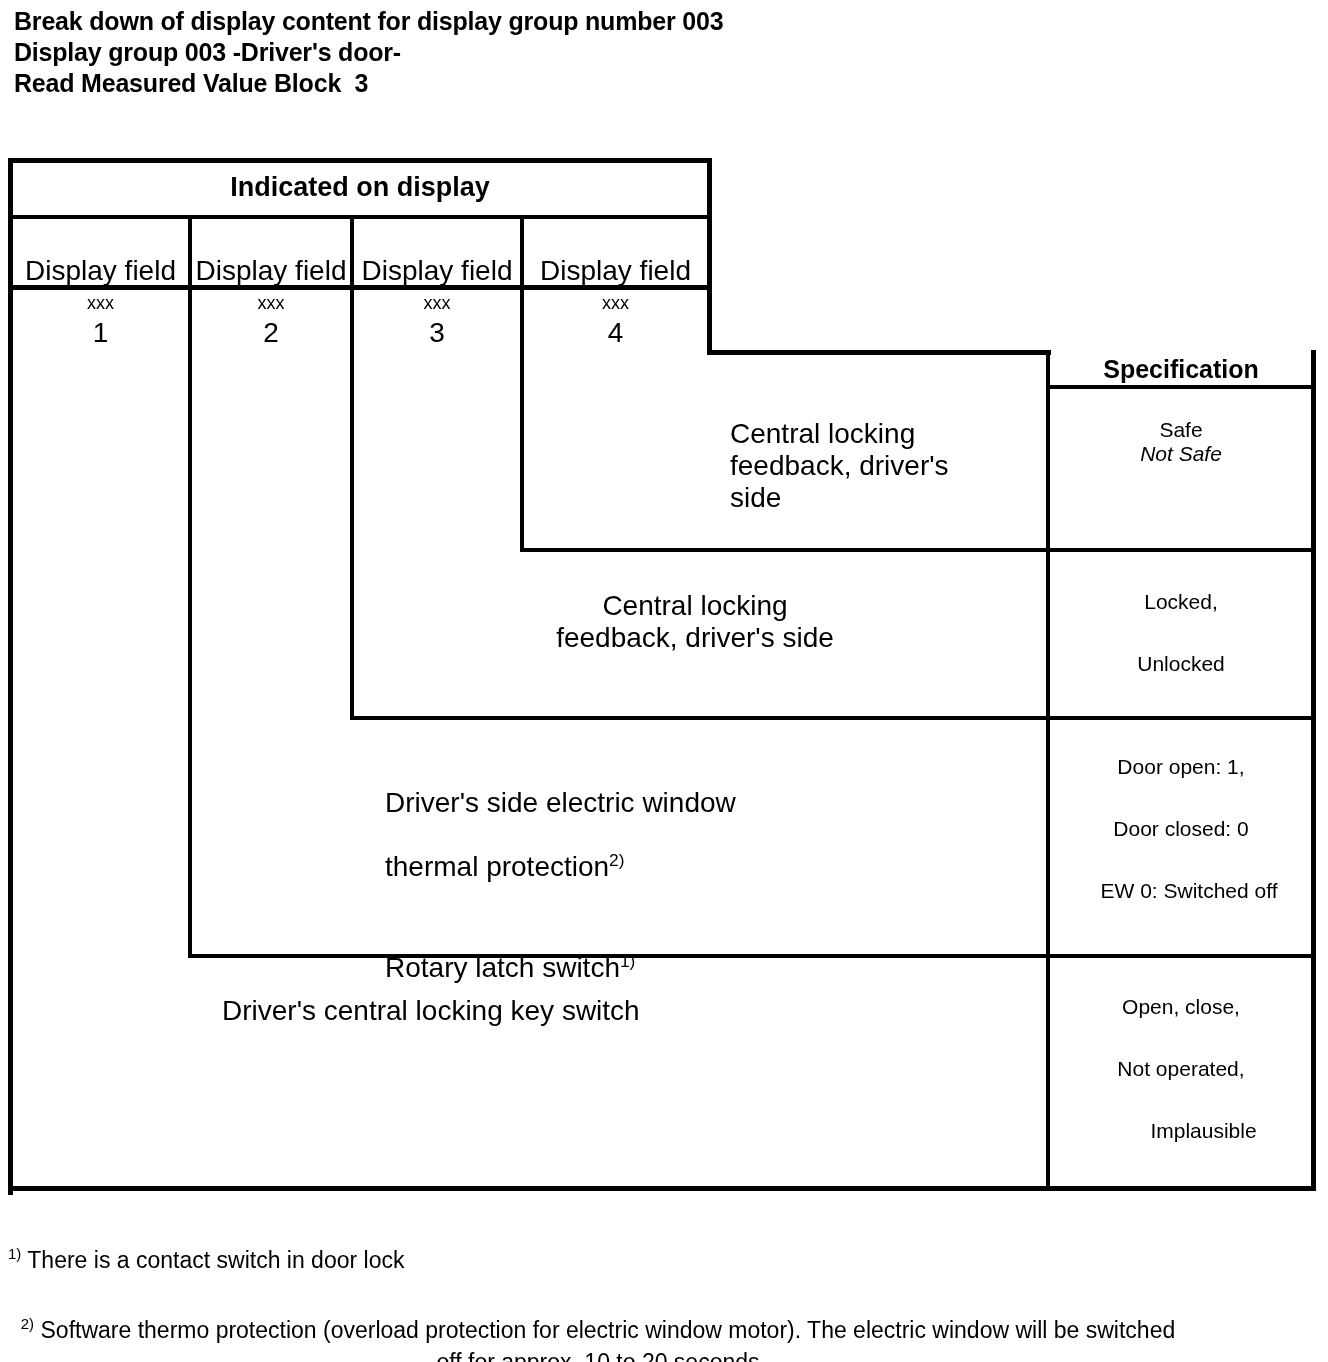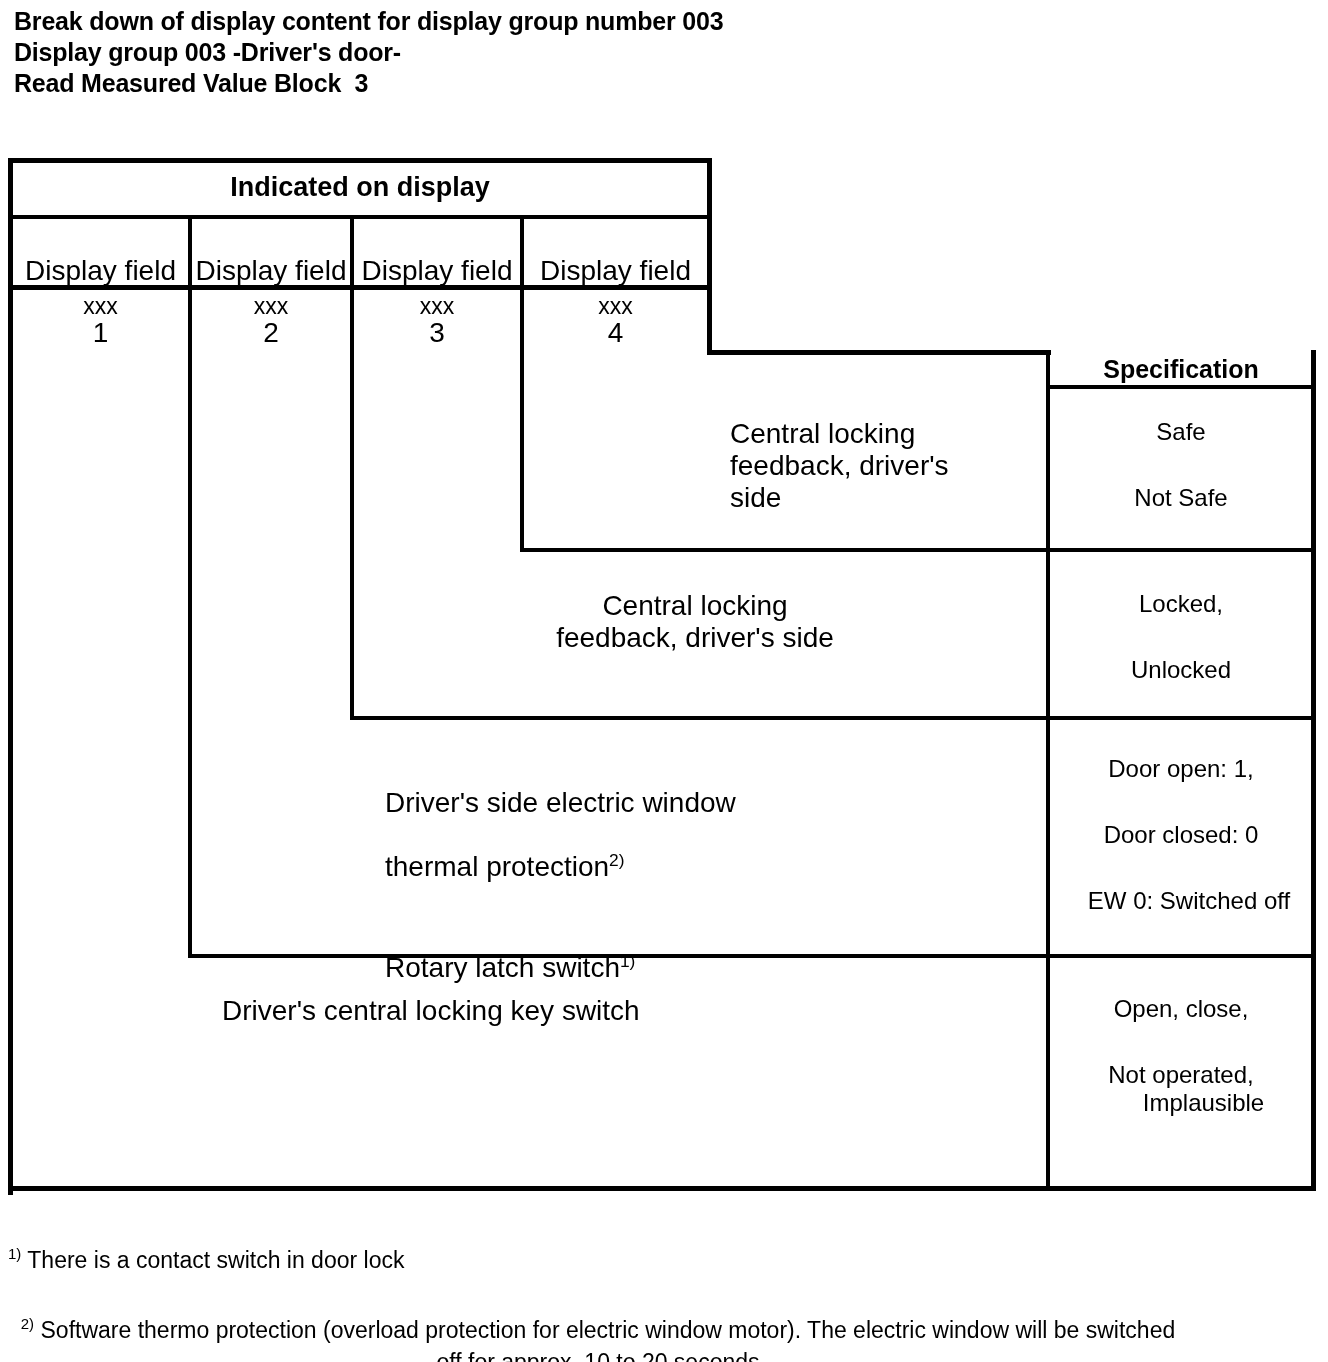--- a/index.html
+++ b/index.html
@@ -62,32 +62,32 @@
     font-size: 27px;
     font-weight: bold;
   }
   .colhdr {
     font-size: 28px;
     line-height: 31px;
     text-align: center;
     white-space: pre-line;
   }
   .xxx {
-    font-size: 23px;
+    font-size: 18px;
     text-align: center;
   }
   sup {
     font-size: 0.62em;
     vertical-align: super;
     line-height: 0;
   }
 
   
   .spec-stack > div {
-    font-size: 24px;
+    font-size: 21px;
   }
 
   
   .footnotes {
     position: absolute;
     left: 8px;
     top: 1228px;
     width: 1300px;
   }
   .fn {
@@ -165,21 +165,21 @@
   <div class="cell xxx" style="left:354px; top:293px; width:166px;">xxx</div>
   <div class="cell xxx" style="left:524px; top:293px; width:183px;">xxx</div>
 
   <div class="cell ctr bold-head" style="left:1050px; top:355px; width:262px; font-size:25px;">Specification</div>
 
   <div class="cell cell-text lft" style="left:730px; top:418px; width:300px;">Central locking
 feedback, driver's
 side</div>
   <div class="cell spec-stack ctr" style="left:1050px; top:418px; width:262px;">
     <div>Safe</div>
-    <div style="margin-top:38px;">Not Safe</div>
+    <div style="font-style:italic;">Not Safe</div>
   </div>
 
   <div class="cell cell-text ctr" style="left:400px; top:590px; width:590px;">Central locking
 feedback, driver's side</div>
   <div class="cell spec-stack ctr" style="left:1050px; top:590px; width:262px;">
     <div>Locked,</div>
     <div style="margin-top:38px;">Unlocked</div>
   </div>
 
   <div class="cell cell-text lft" style="left:385px; top:755px; width:620px;">
@@ -190,21 +190,21 @@
   <div class="cell spec-stack ctr" style="left:1050px; top:755px; width:262px;">
     <div>Door open: 1,</div>
     <div style="margin-top:38px;">Door closed: 0</div>
     <div style="margin-top:38px;margin-left:16px;">EW 0: Switched off</div>
   </div>
 
   <div class="cell cell-text lft" style="left:222px; top:995px; width:700px;">Driver's central locking key switch</div>
   <div class="cell spec-stack ctr" style="left:1050px; top:995px; width:262px;">
     <div>Open, close,</div>
     <div style="margin-top:38px;">Not operated,</div>
-    <div style="padding-left:45px;">Implausible</div>
+    <div style="margin-top:38px;padding-left:45px;">Implausible</div>
   </div>
 </div>
 
 <div class="footnotes">
   <div class="fn fn-1">
     <span class="fn-mark">1)</span><span> There is a contact switch in door lock</span>
   </div>
   <div class="fn" style="width:1180px;text-align:center;">
     <span class="fn-mark">2)</span><span> Software thermo protection (overload protection for electric window motor). The electric window will be switched off for approx. 10 to 20 seconds</span>
   </div>

